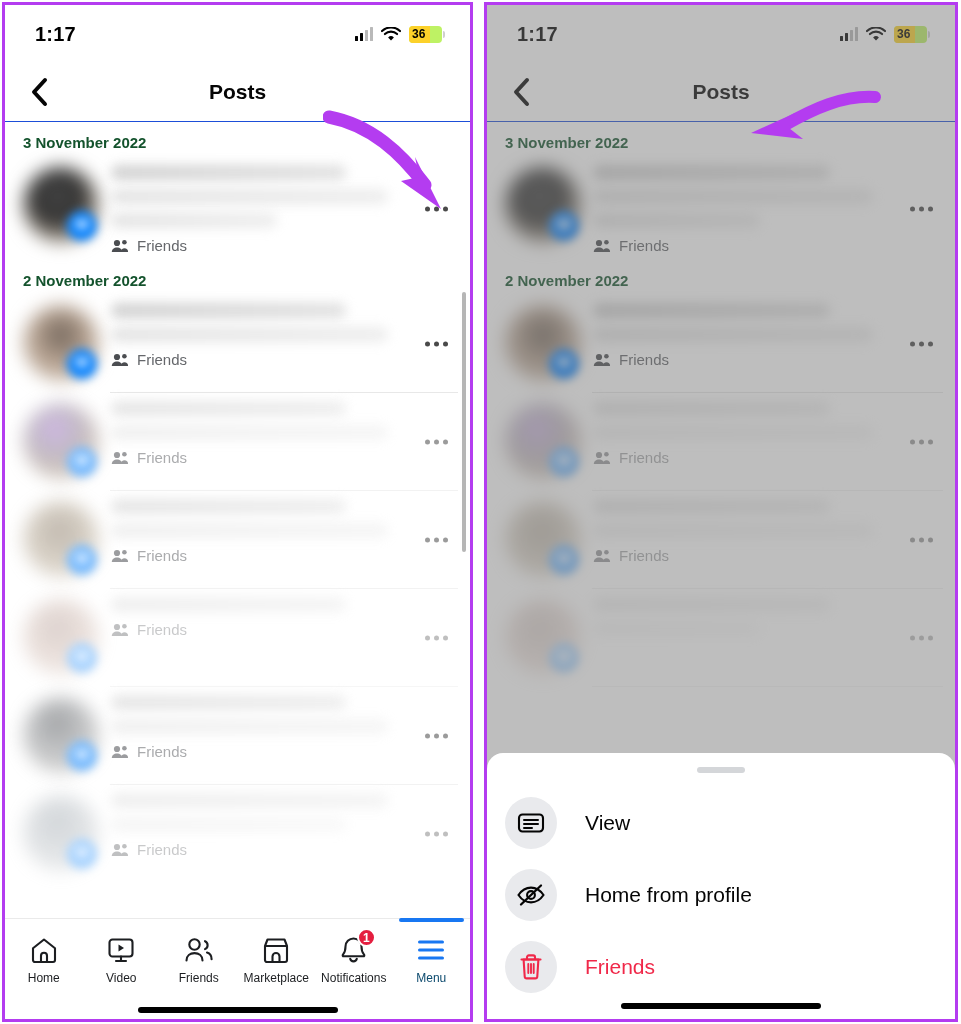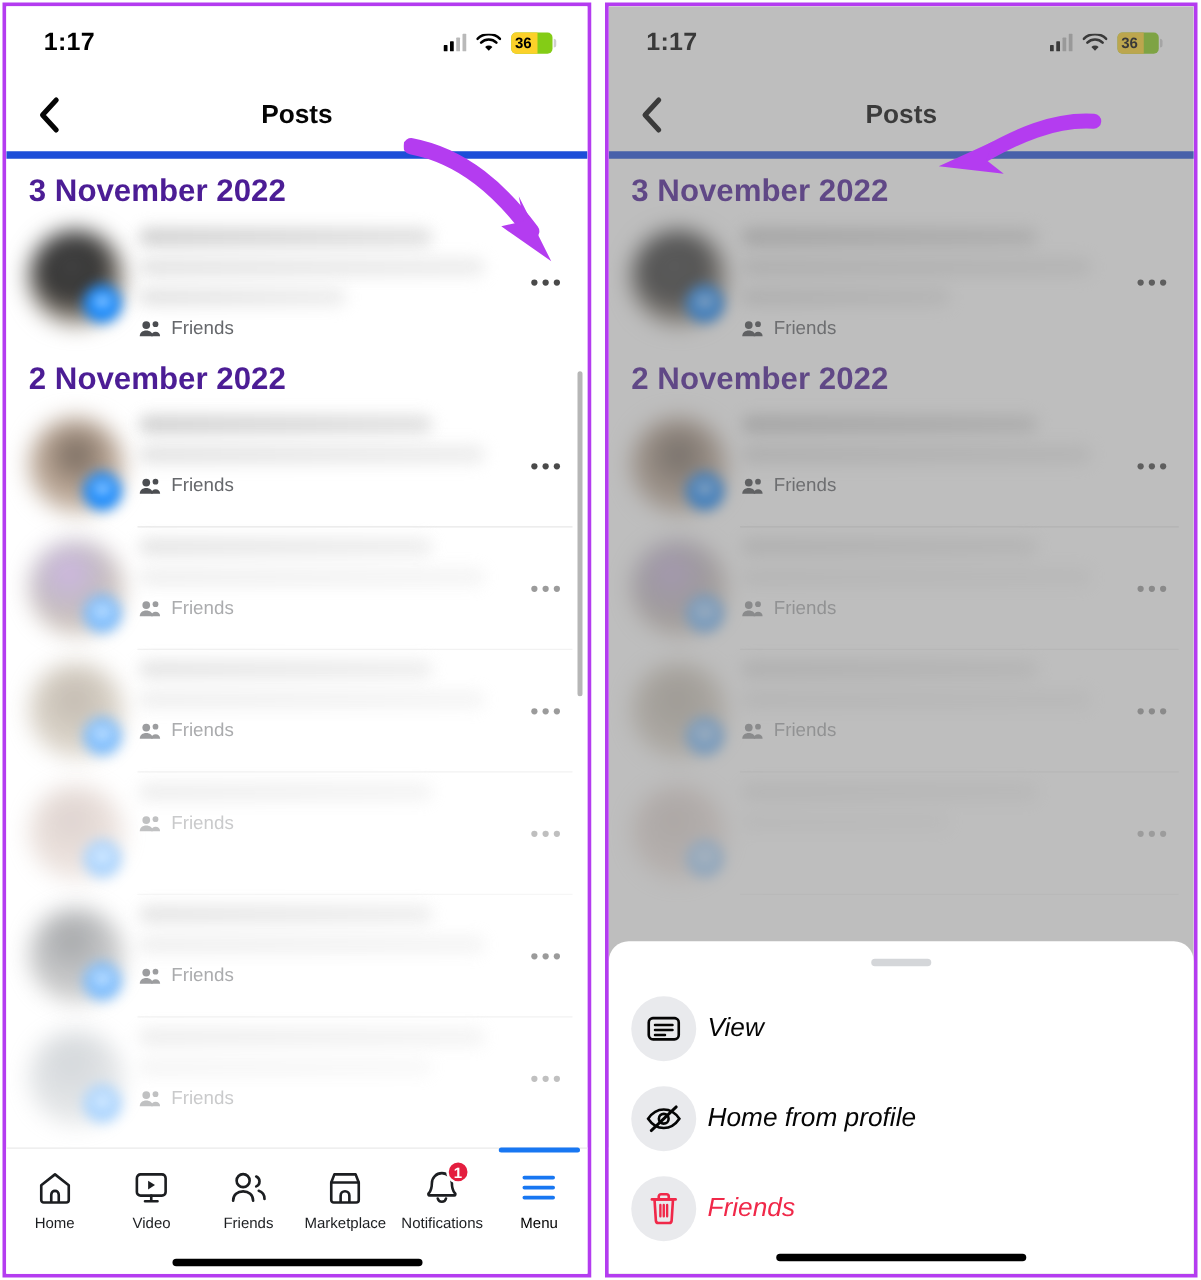--- a/index.html
+++ b/index.html
@@ -62,21 +62,21 @@
     display: block; width: 3px; background: #000; border-radius: .5px;
   }
   .signal i:nth-child(1){ height: 5px; }
   .signal i:nth-child(2){ height: 8px; }
   .signal i:nth-child(3){ height: 11px; background: #b9b9b9; }
   .signal i:nth-child(4){ height: 14px; background: #b9b9b9; }
   .wifi { width: 20px; height: 15px; }
   .battery {
     position: relative;
     width: 33px; height: 17px;
-    background: #84cc16;
+    background: #bef264;
     border-radius: 4px;
     display: flex; align-items: center;
   }
   .battery .fill {
     position: absolute; left: 0; top: 0; bottom: 0;
     width: 21px; background: #fcd12a; border-radius: 4px 0 0 4px;
   }
   .battery .pct {
     position: relative;
     font-size: 12px; font-weight: bold; color: #000;
@@ -87,21 +87,21 @@
     width: 2px; height: 7px; background: #cfcfcf; border-radius: 0 2px 2px 0;
   }
 
   
   .navbar {
     height: 58px;
     flex: 0 0 58px;
     position: relative;
     display: flex;
     align-items: center;
-    border-bottom: 6px solid #1d4ed8;
+    border-bottom: 1px solid #1d4ed8;
   }
   .back-btn {
     position: absolute; left: 16px; top: 50%;
     transform: translateY(-50%);
     width: 36px; height: 36px;
     display: flex; align-items: center; justify-content: center;
     cursor: pointer;
   }
   .nav-title {
     width: 100%;
@@ -111,23 +111,23 @@
     color: #050505;
   }
 
   
   .feed {
     flex: 1 1 auto;
     position: relative;
     overflow: hidden;
   }
   .date-head {
-    font-size: 25px;
+    font-size: 15px;
     font-weight: bold;
-    color: #4c1d95;
+    color: #14532d;
     padding: 12px 0 6px 18px;
   }
   .post-row {
     position: relative;
     display: flex;
     align-items: flex-start;
     padding: 6px 0 6px 18px;
     min-height: 98px;
     box-sizing: border-box;
   }
@@ -248,21 +248,21 @@
     cursor: pointer;
     position: relative;
     padding-top: 8px;
   }
   .tab .tab-ico { height: 30px; display: flex; align-items: center; }
   .tab .tab-label {
     font-size: 12px;
     color: #1c1e21;
     white-space: nowrap;
   }
-  .tab.active .tab-label { color: #000000; }
+  .tab.active .tab-label { color: #0c4a6e; }
   .tab .active-bar {
     position: absolute;
     top: -9px; left: 8%;
     width: 84%;
     height: 4px;
     background: #1877f2;
     border-radius: 2px;
   }
   .notif-badge {
     position: absolute;
@@ -312,24 +312,23 @@
   }
   .sheet-handle {
     width: 48px; height: 6px;
     background: #d4d6d9;
     border-radius: 3px;
     margin: 0 auto 14px auto;
   }
   .sheet-item {
     display: flex;
     align-items: center;
-    gap: 9px;
+    gap: 28px;
     padding: 10px 0 10px 18px;
     cursor: pointer;
-    font-style: italic;
   }
   .sheet-ico {
     flex: 0 0 auto;
     width: 52px; height: 52px;
     border-radius: 50%;
     background: #e9eaed;
     display: flex; align-items: center; justify-content: center;
   }
   .sheet-label {
     font-size: 21px;

